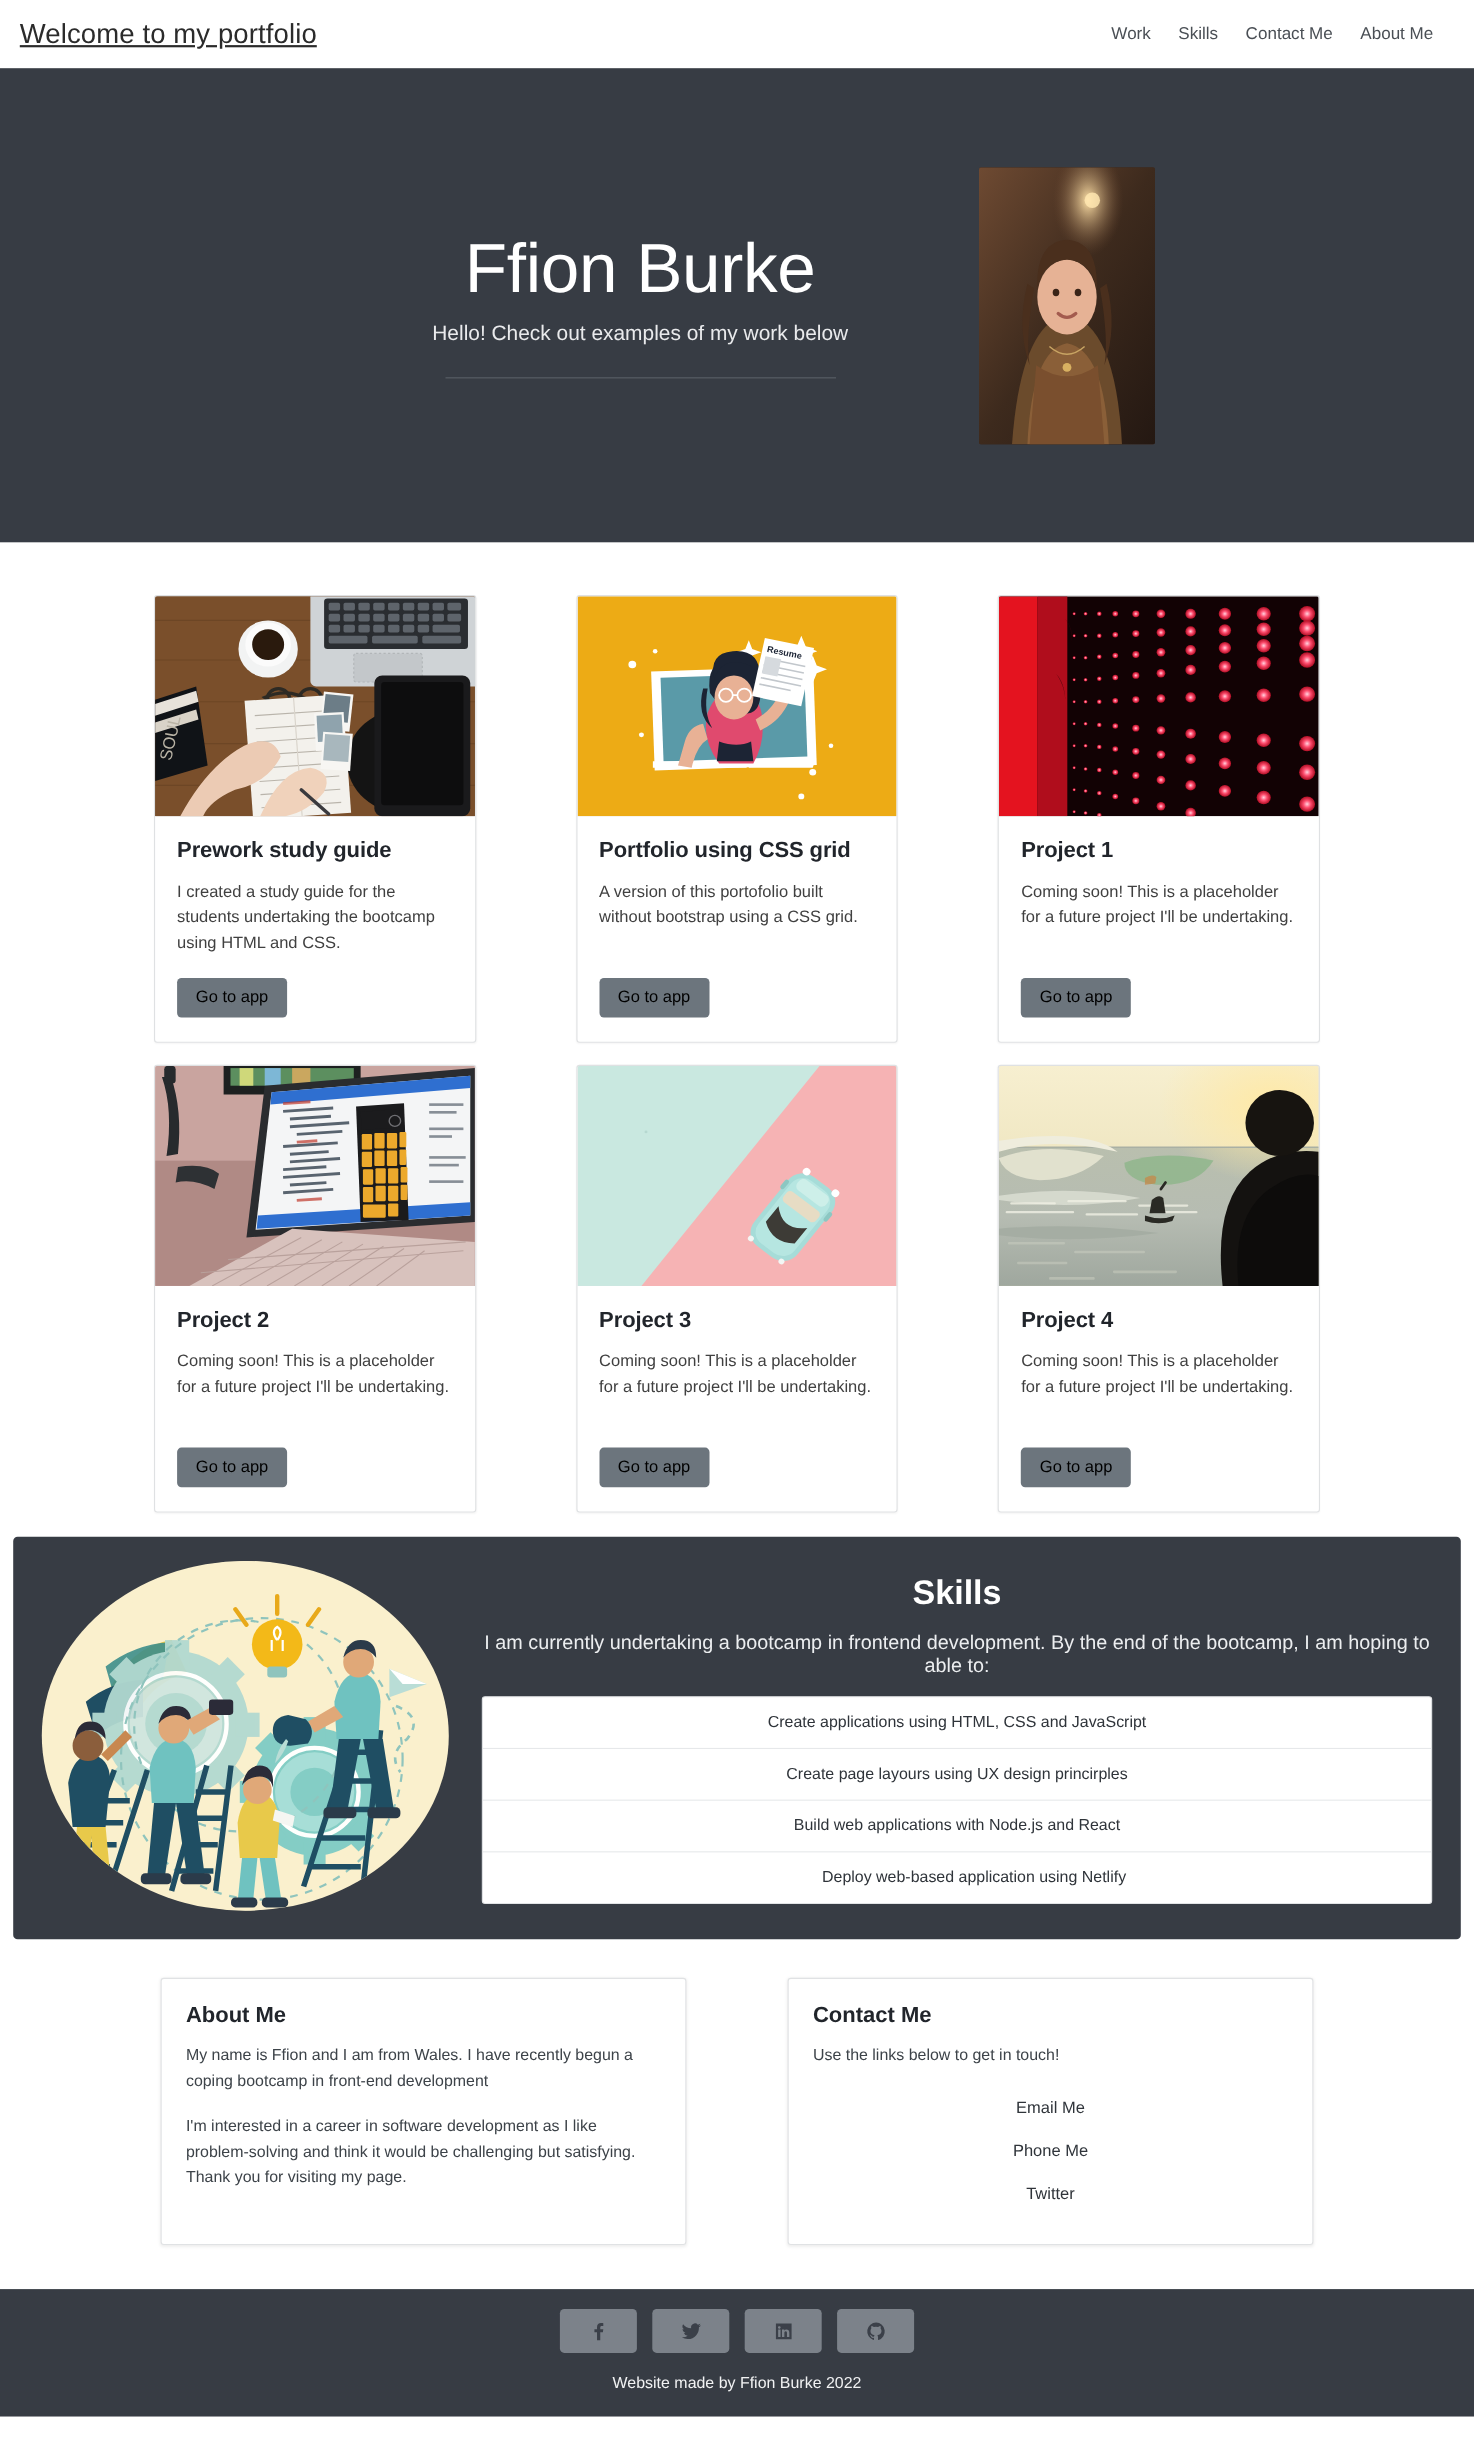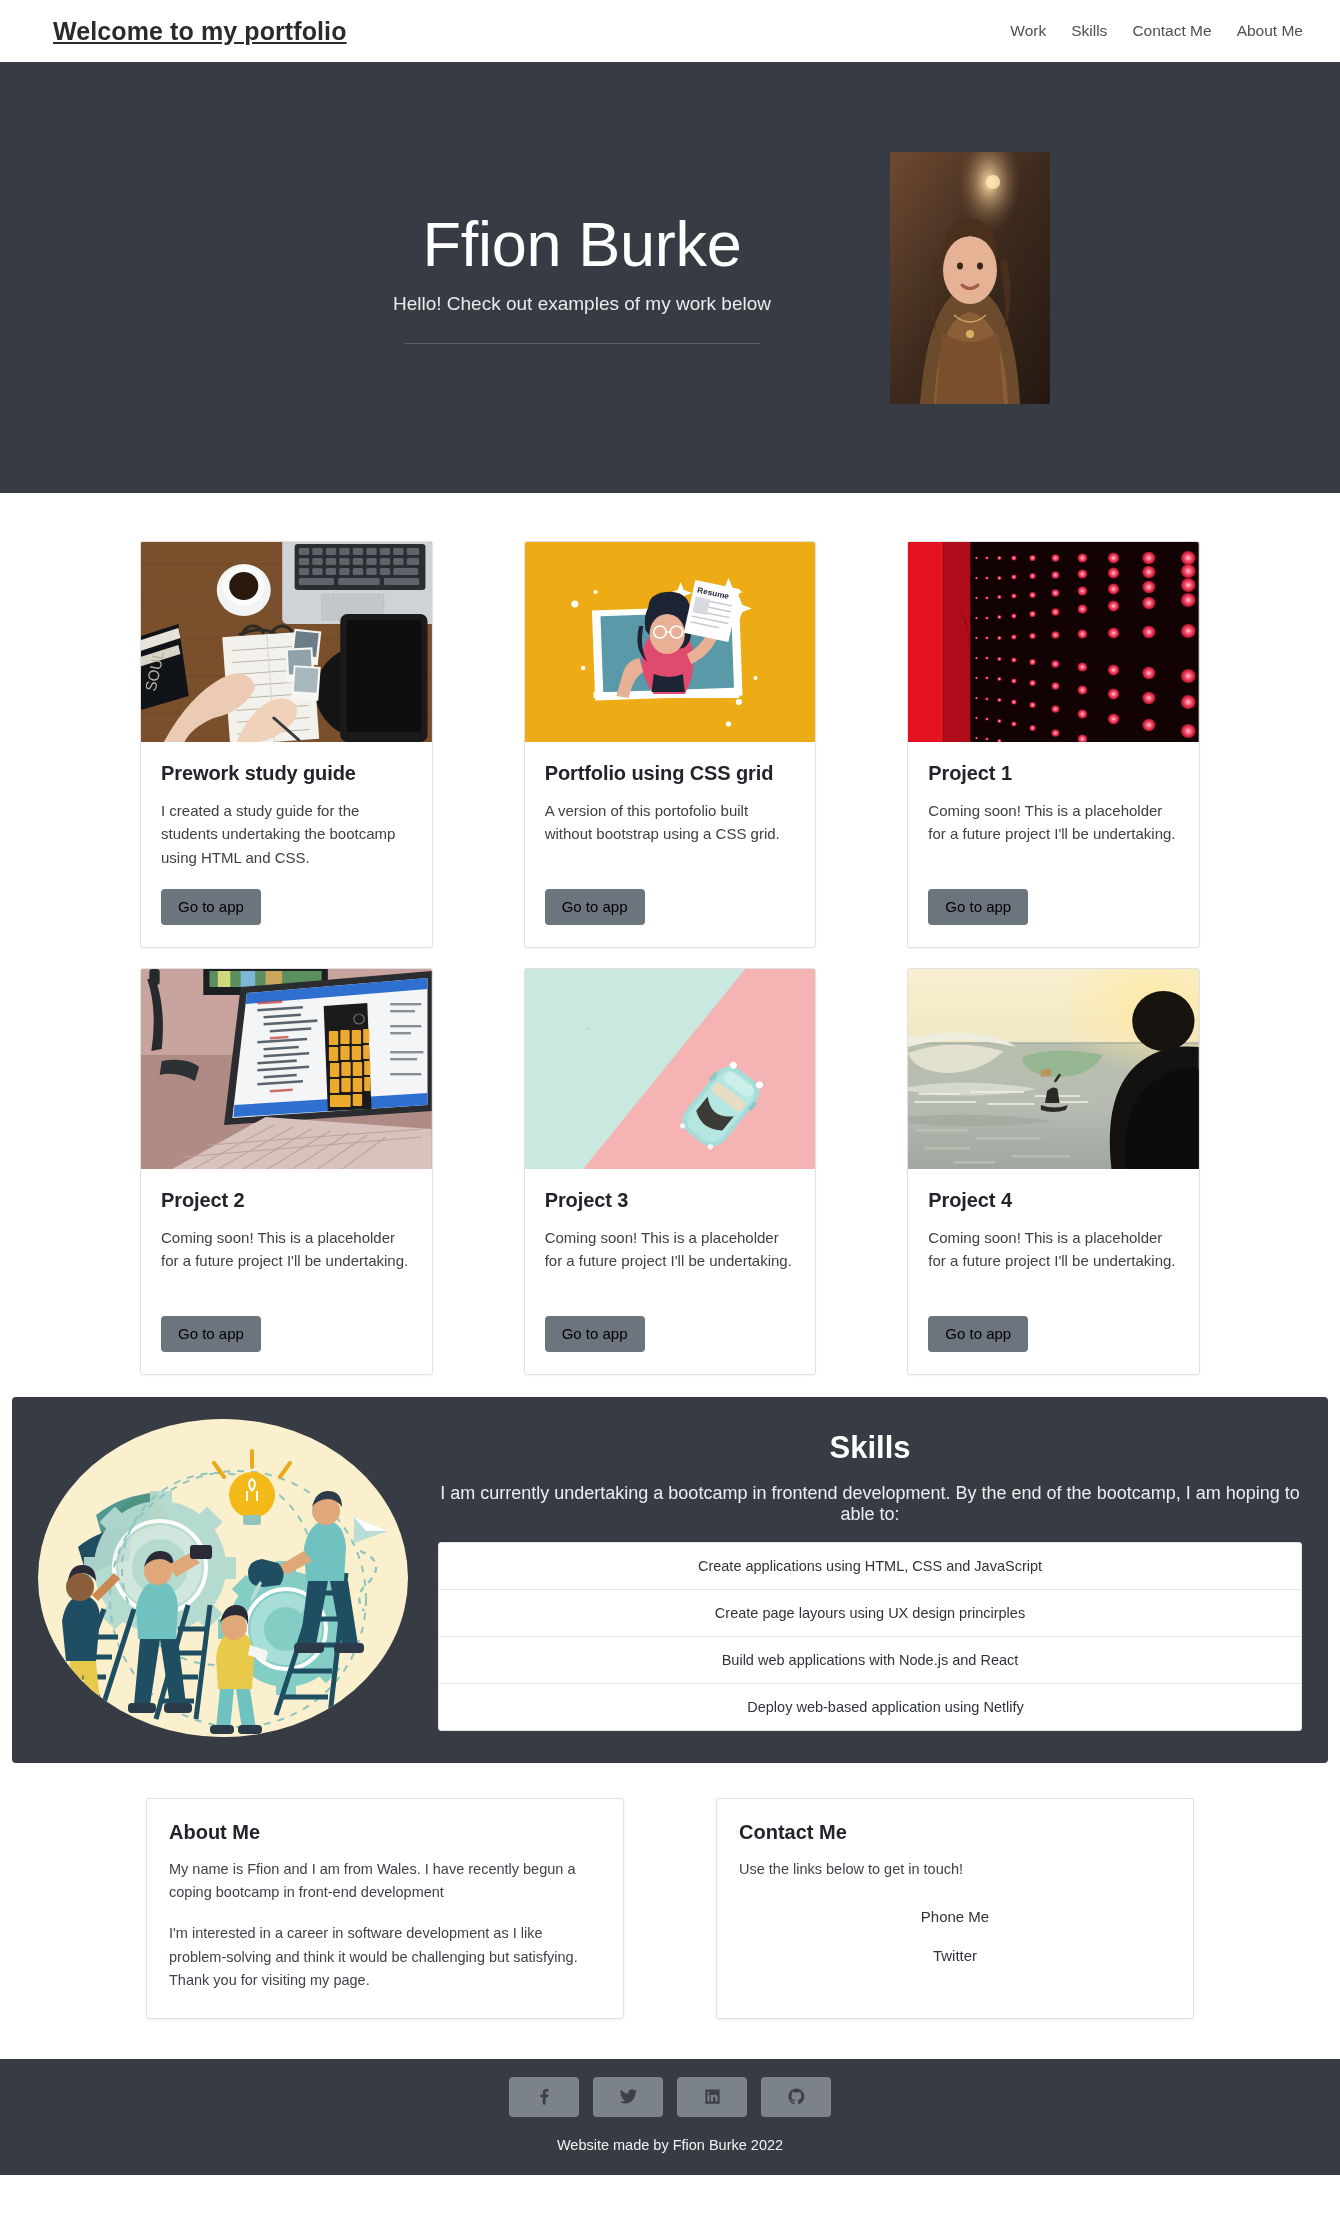--- a/index.html
+++ b/index.html
@@ -15,24 +15,23 @@
   .navbar {
     height: 62px;
     background: #ffffff;
     display: flex;
     align-items: center;
     justify-content: space-between;
     padding: 0 22px 0 18px;
   }
   .brand {
     font-size: 25px;
-    font-weight: 700;
+    font-weight: 400;
     color: #2b2b2b;
     letter-spacing: .1px;
-    margin-left: 35px;
   }
   .navlinks { display: flex; align-items: center; gap: 25px; padding-right: 15px; }
   .navlink {
     font-size: 15.5px;
     color: #4a4f55;
     text-decoration: none;
     white-space: nowrap;
   }
 
   
@@ -862,20 +861,21 @@
 <section class="panels">
   <div class="panel">
     <h3 class="panel-title">About Me</h3>
     <p class="panel-text">My name is Ffion and I am from Wales. I have recently begun a coping bootcamp in front-end development</p>
     <p class="panel-text">I'm interested in a career in software development as I like problem-solving and think it would be challenging but satisfying. Thank you for visiting my page.</p>
   </div>
   <div class="panel">
     <h3 class="panel-title">Contact Me</h3>
     <p class="panel-text">Use the links below to get in touch!</p>
     <div class="contact-links">
+      <a class="contact-link" href="#">Email Me</a>
       <a class="contact-link" href="#">Phone Me</a>
       <a class="contact-link" href="#">Twitter</a>
     </div>
   </div>
 </section>
 
 <footer class="footer">
   <div class="socials">
     <a class="social" href="#">
       <svg viewBox="0 0 24 24">

